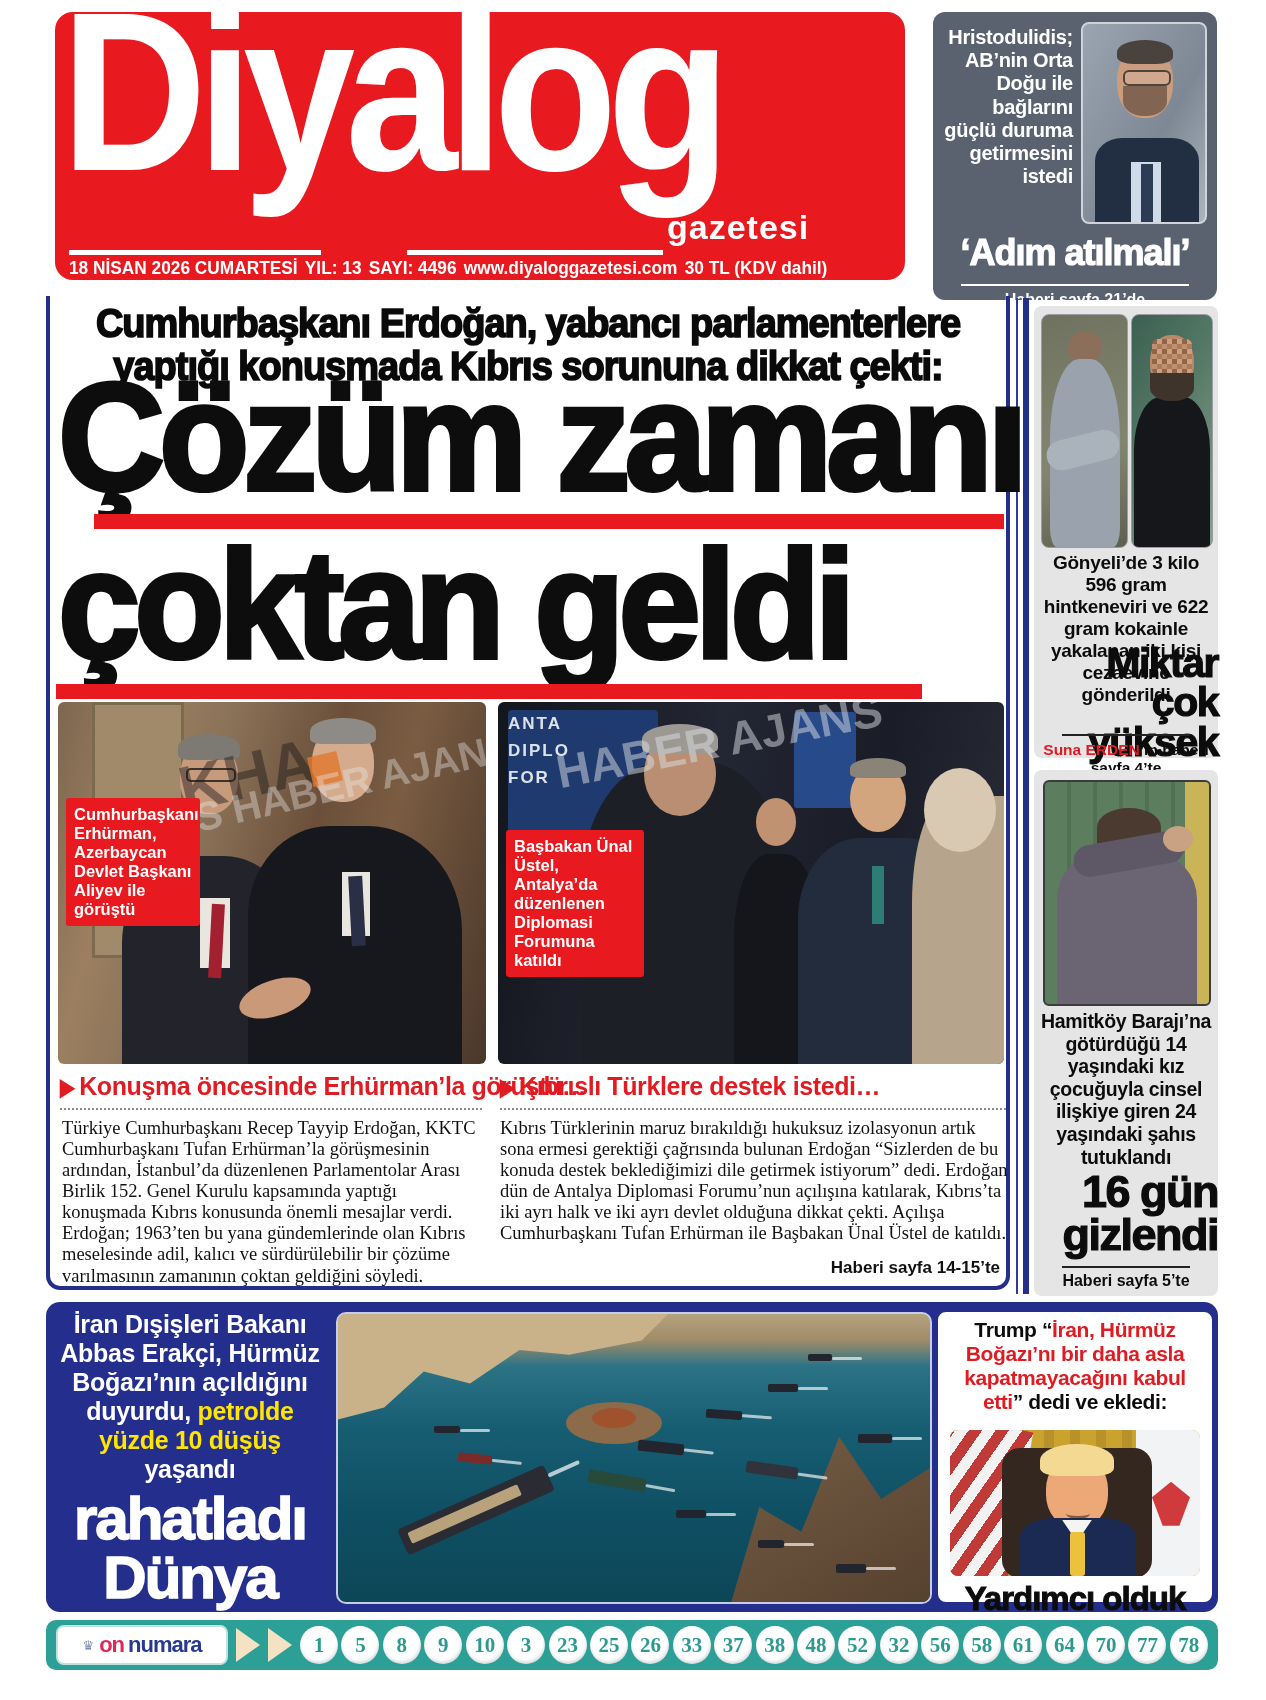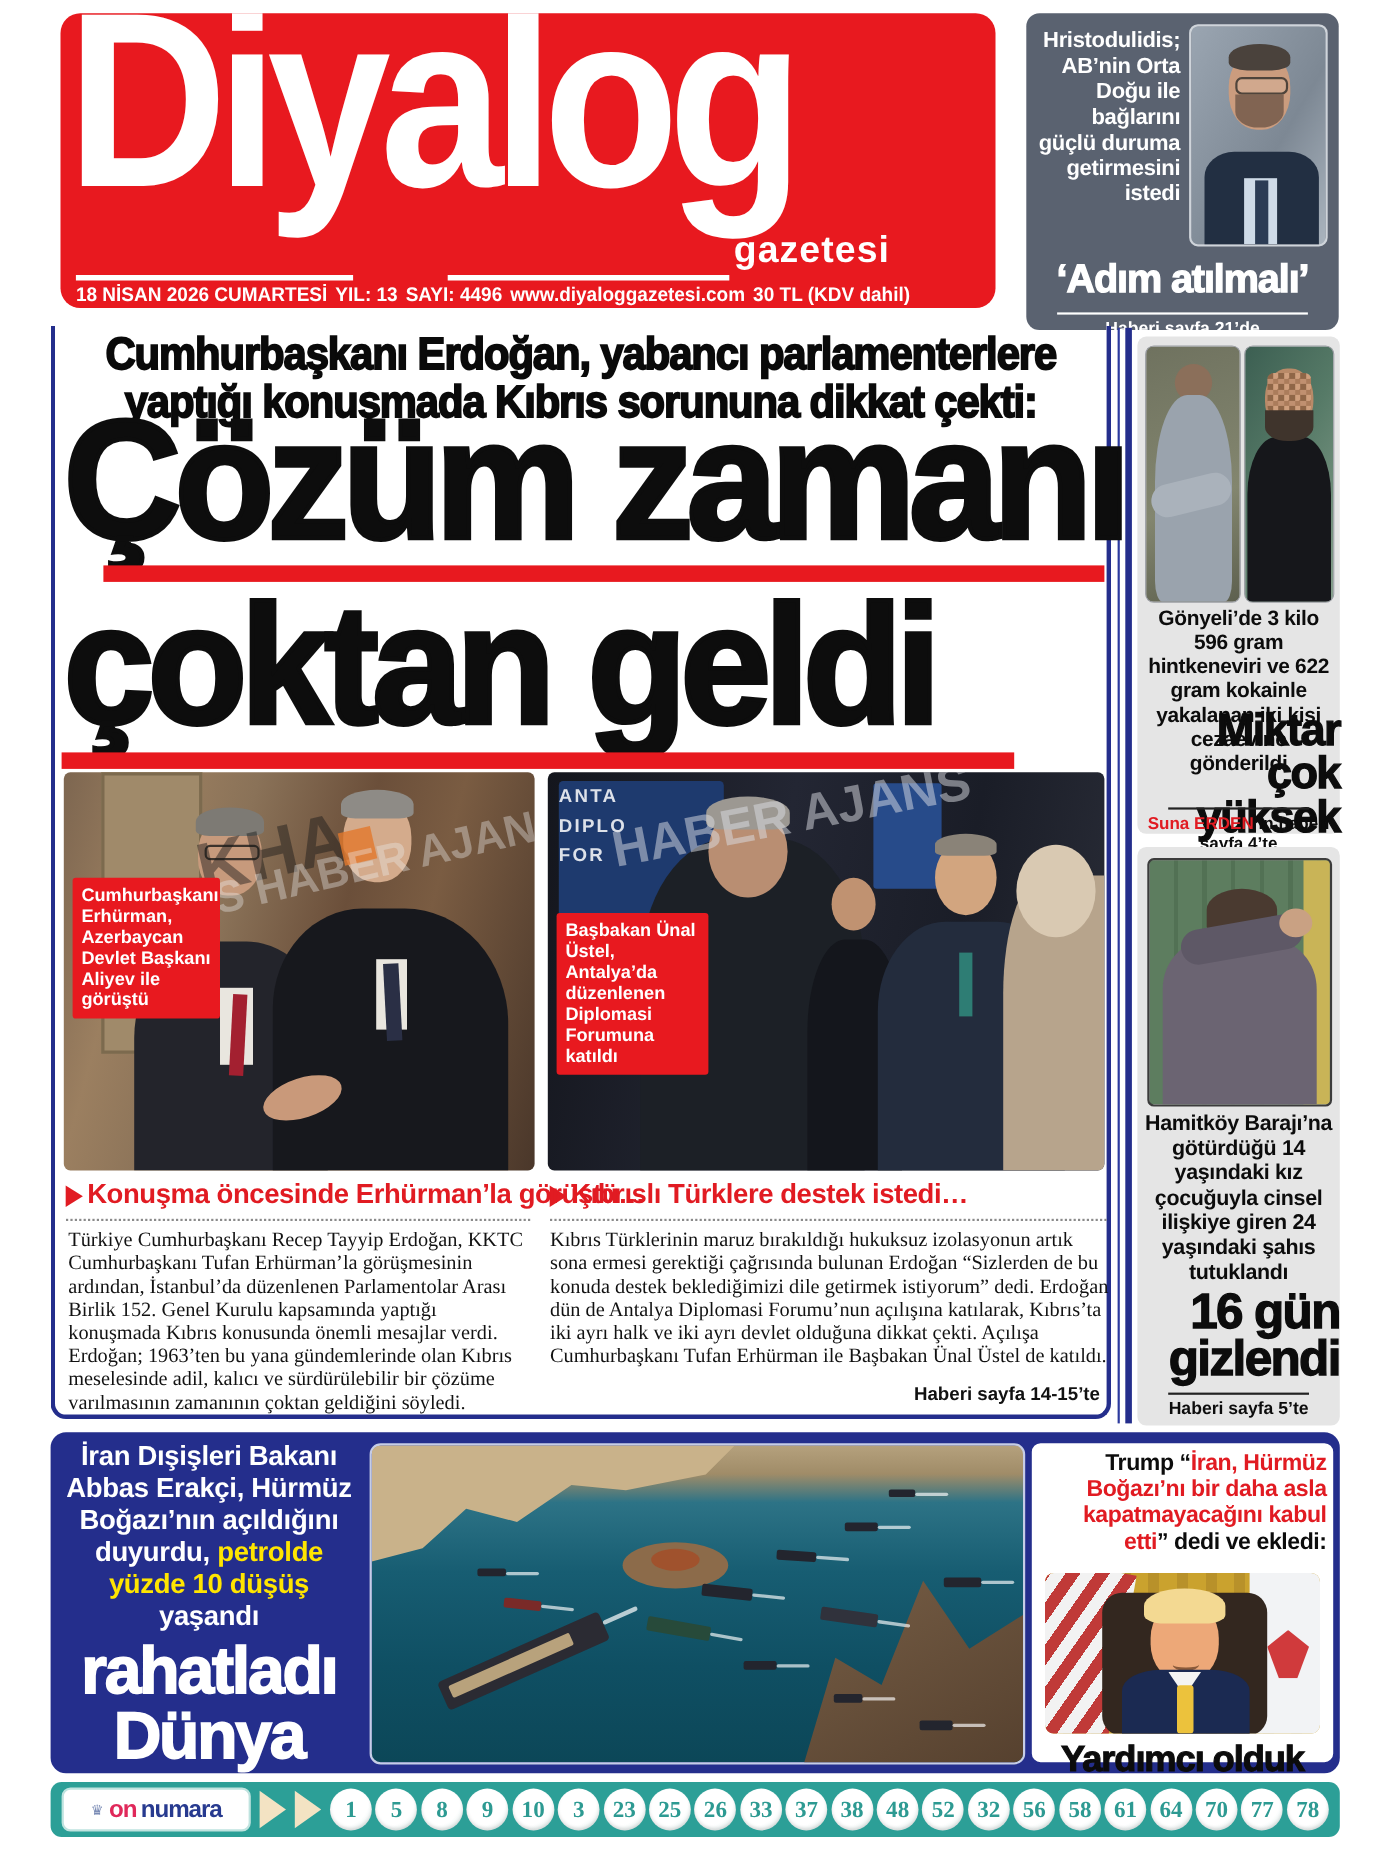--- a/index.html
+++ b/index.html
@@ -168,21 +168,21 @@
   .island{position:absolute;left:228px;top:88px;width:96px;height:42px;background:#8c6b4a;border-radius:50%;}
   .island::after{content:'';position:absolute;left:26px;top:6px;width:44px;height:20px;background:#a0522d;border-radius:50%;}
   .ship{position:absolute;background:#23252e;border-radius:2px;}
   .ship::after{content:'';position:absolute;left:100%;top:38%;width:30px;height:3px;background:rgba(255,255,255,.65);border-radius:2px;}
   .tanker{position:absolute;left:58px;top:182px;width:160px;height:28px;background:#2b2b33;border-radius:4px;transform:rotate(-24deg);}
   .tanker::after{content:'';position:absolute;left:8px;top:7px;width:120px;height:12px;background:#b8a27c;border-radius:2px;}
   .tanker::before{content:'';position:absolute;right:-34px;top:10px;width:34px;height:4px;background:rgba(255,255,255,.7);border-radius:2px;}
 
   .trumpbox{left:934px;top:1308px;width:282px;height:298px;background:#fff;border:4px solid #242e8c;border-radius:12px;
             box-sizing:border-box;position:absolute;text-align:center;}
-  .tb-kicker{font-size:21px;font-weight:800;line-height:1.14;letter-spacing:-.4px;color:#0c0c0c;margin:6px 6px 16px 6px;text-align:right;}
+  .tb-kicker{font-size:21px;font-weight:800;line-height:1.14;letter-spacing:-.4px;color:#0c0c0c;margin:6px 6px 16px 6px;}
   .red-quote{color:#e11b22;}
   .ph-trump{margin:6px auto 4px auto;width:250px;height:146px;border-radius:8px;overflow:hidden;position:relative;
             background:repeating-linear-gradient(90deg,#caa22e 0 16px,#b8912a 16px 26px);}
   .tflag-l{position:absolute;left:-14px;top:-6px;width:84px;height:160px;transform:rotate(10deg);
            background:repeating-linear-gradient(115deg,#c03a38 0 11px,#f2f2f2 11px 22px);}
   .tflag-r{position:absolute;right:-6px;top:-4px;width:70px;height:156px;background:#f2f3f5;}
   .tflag-r::after{content:'';position:absolute;left:16px;top:56px;width:38px;height:44px;background:#d03a3c;
                   clip-path:polygon(50% 0,100% 35%,72% 100%,28% 100%,0 35%);}
   .tchair{position:absolute;left:52px;top:18px;width:150px;height:130px;background:#33271f;border-radius:18px;}
   .tsuit{position:absolute;left:70px;bottom:-6px;width:116px;height:64px;background:#1b2a52;border-radius:30% 30% 0 0;}

